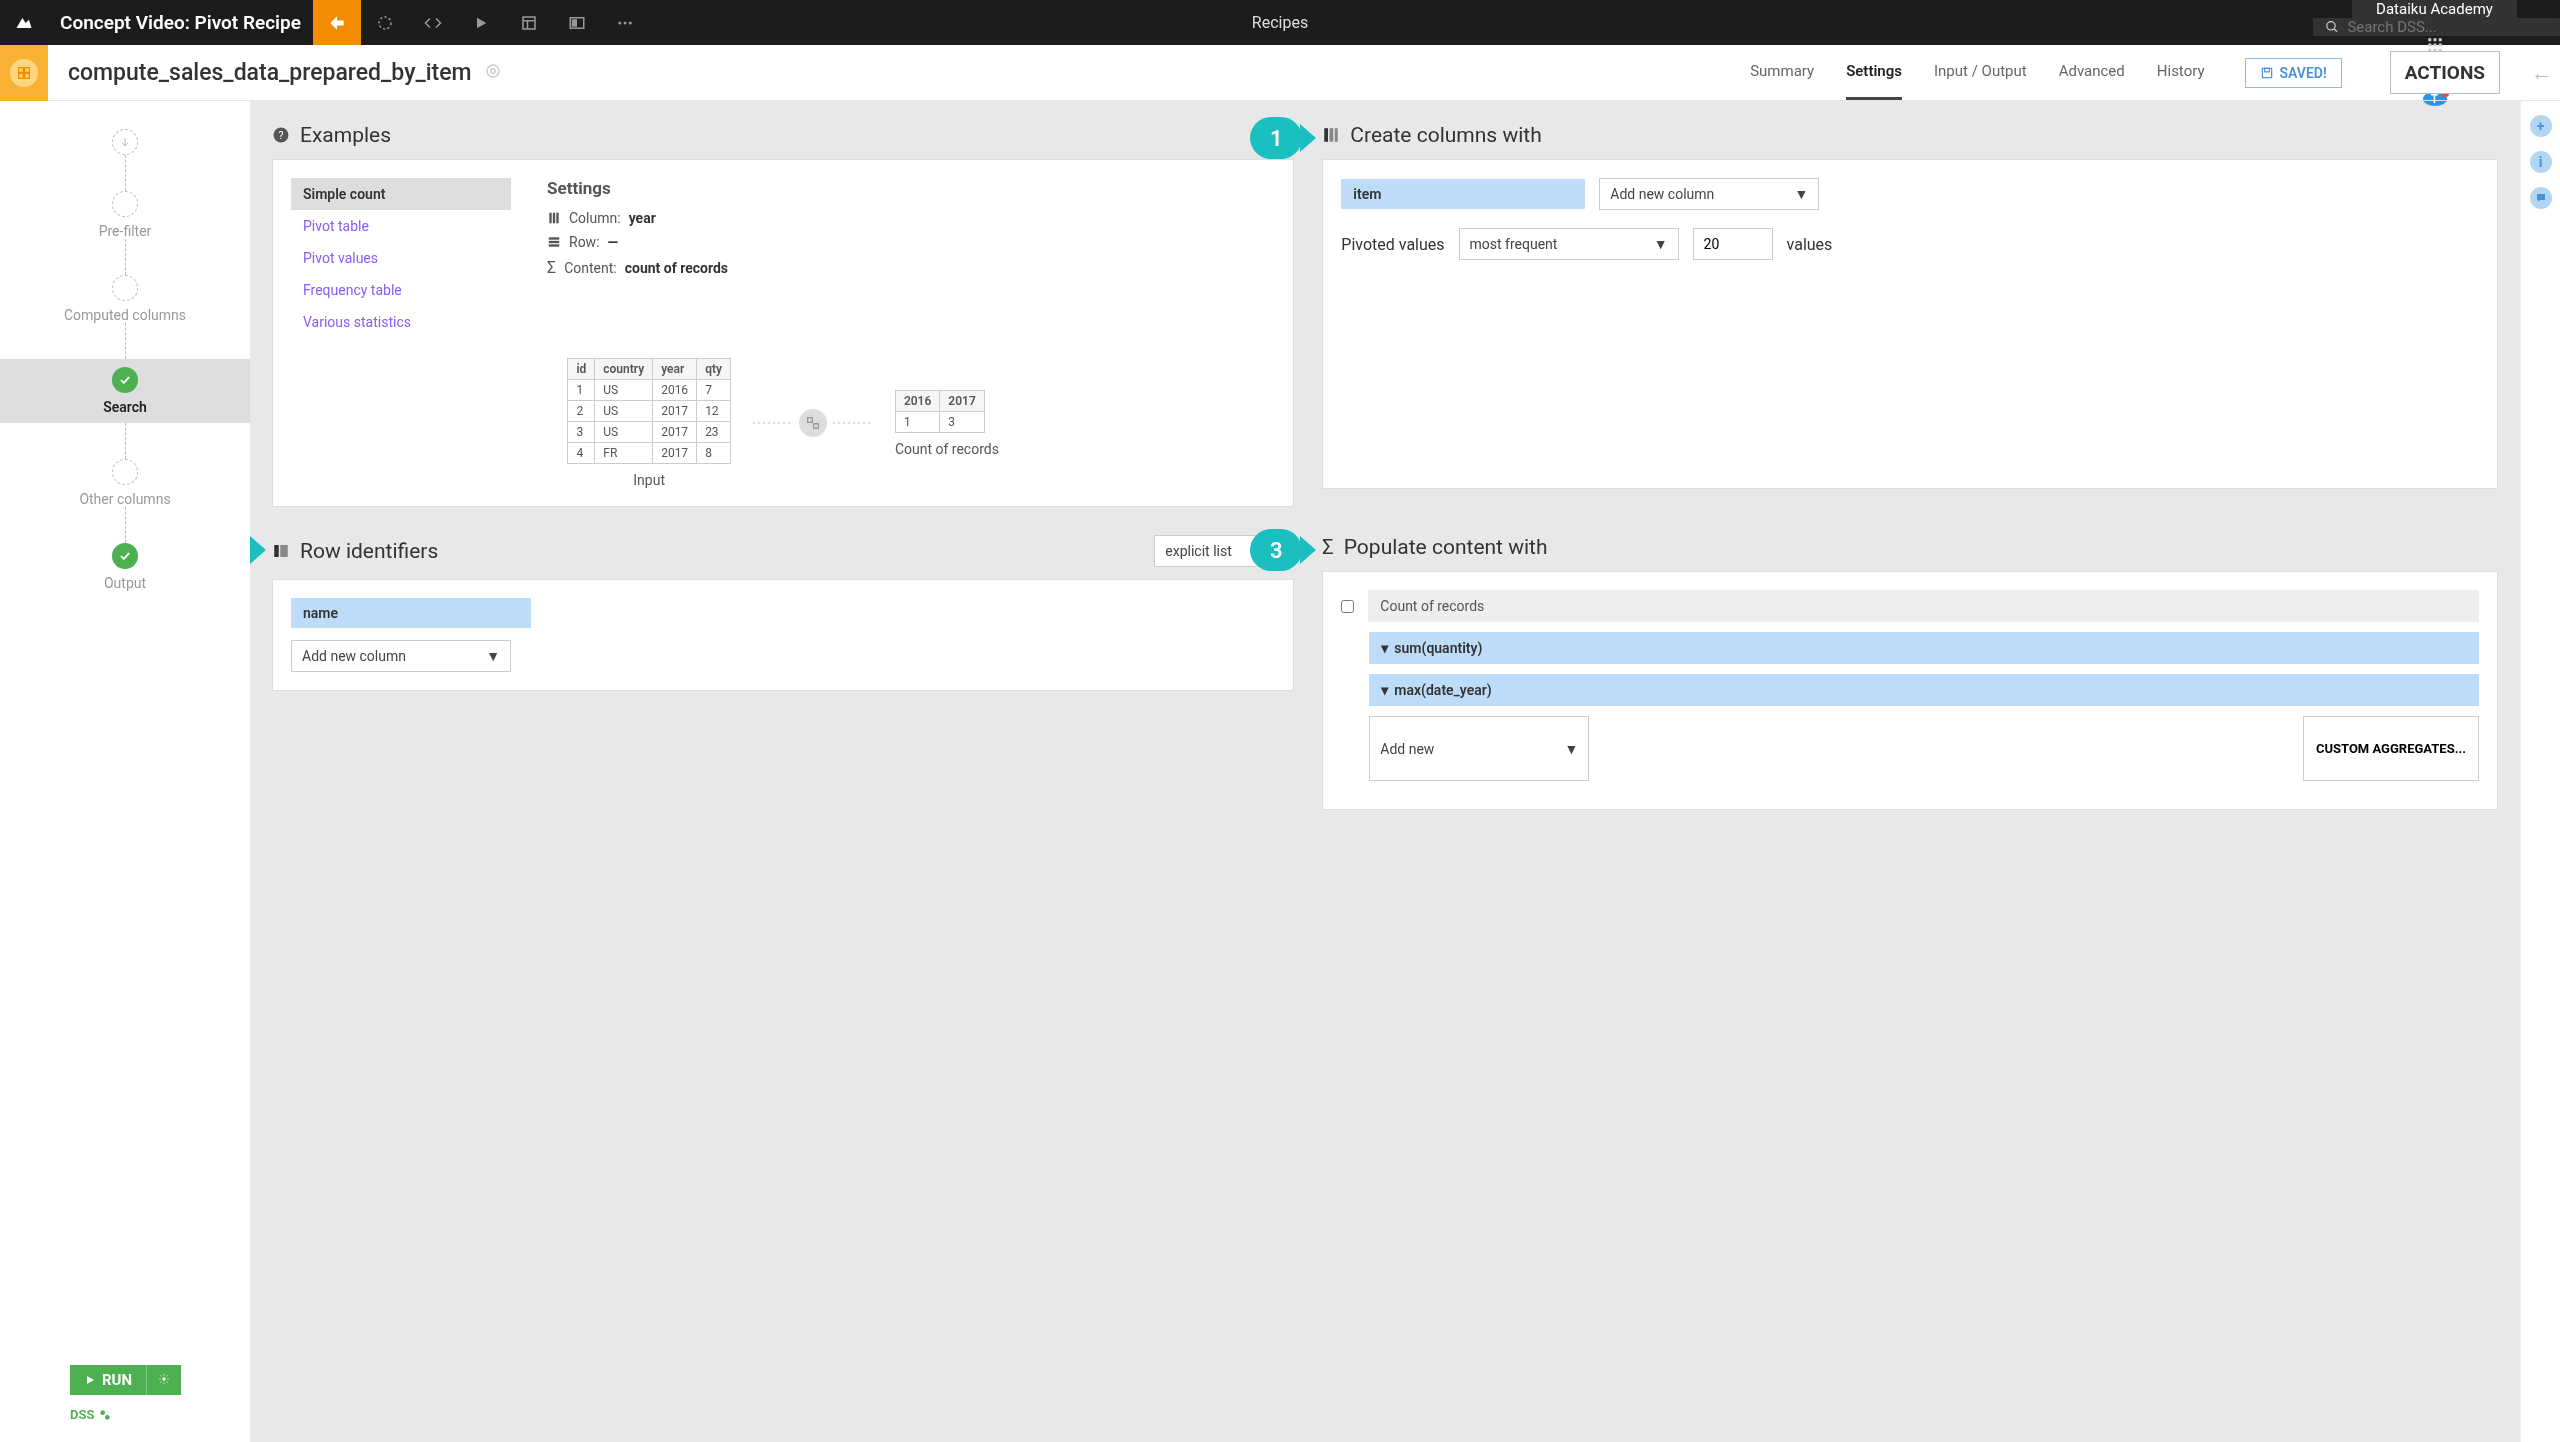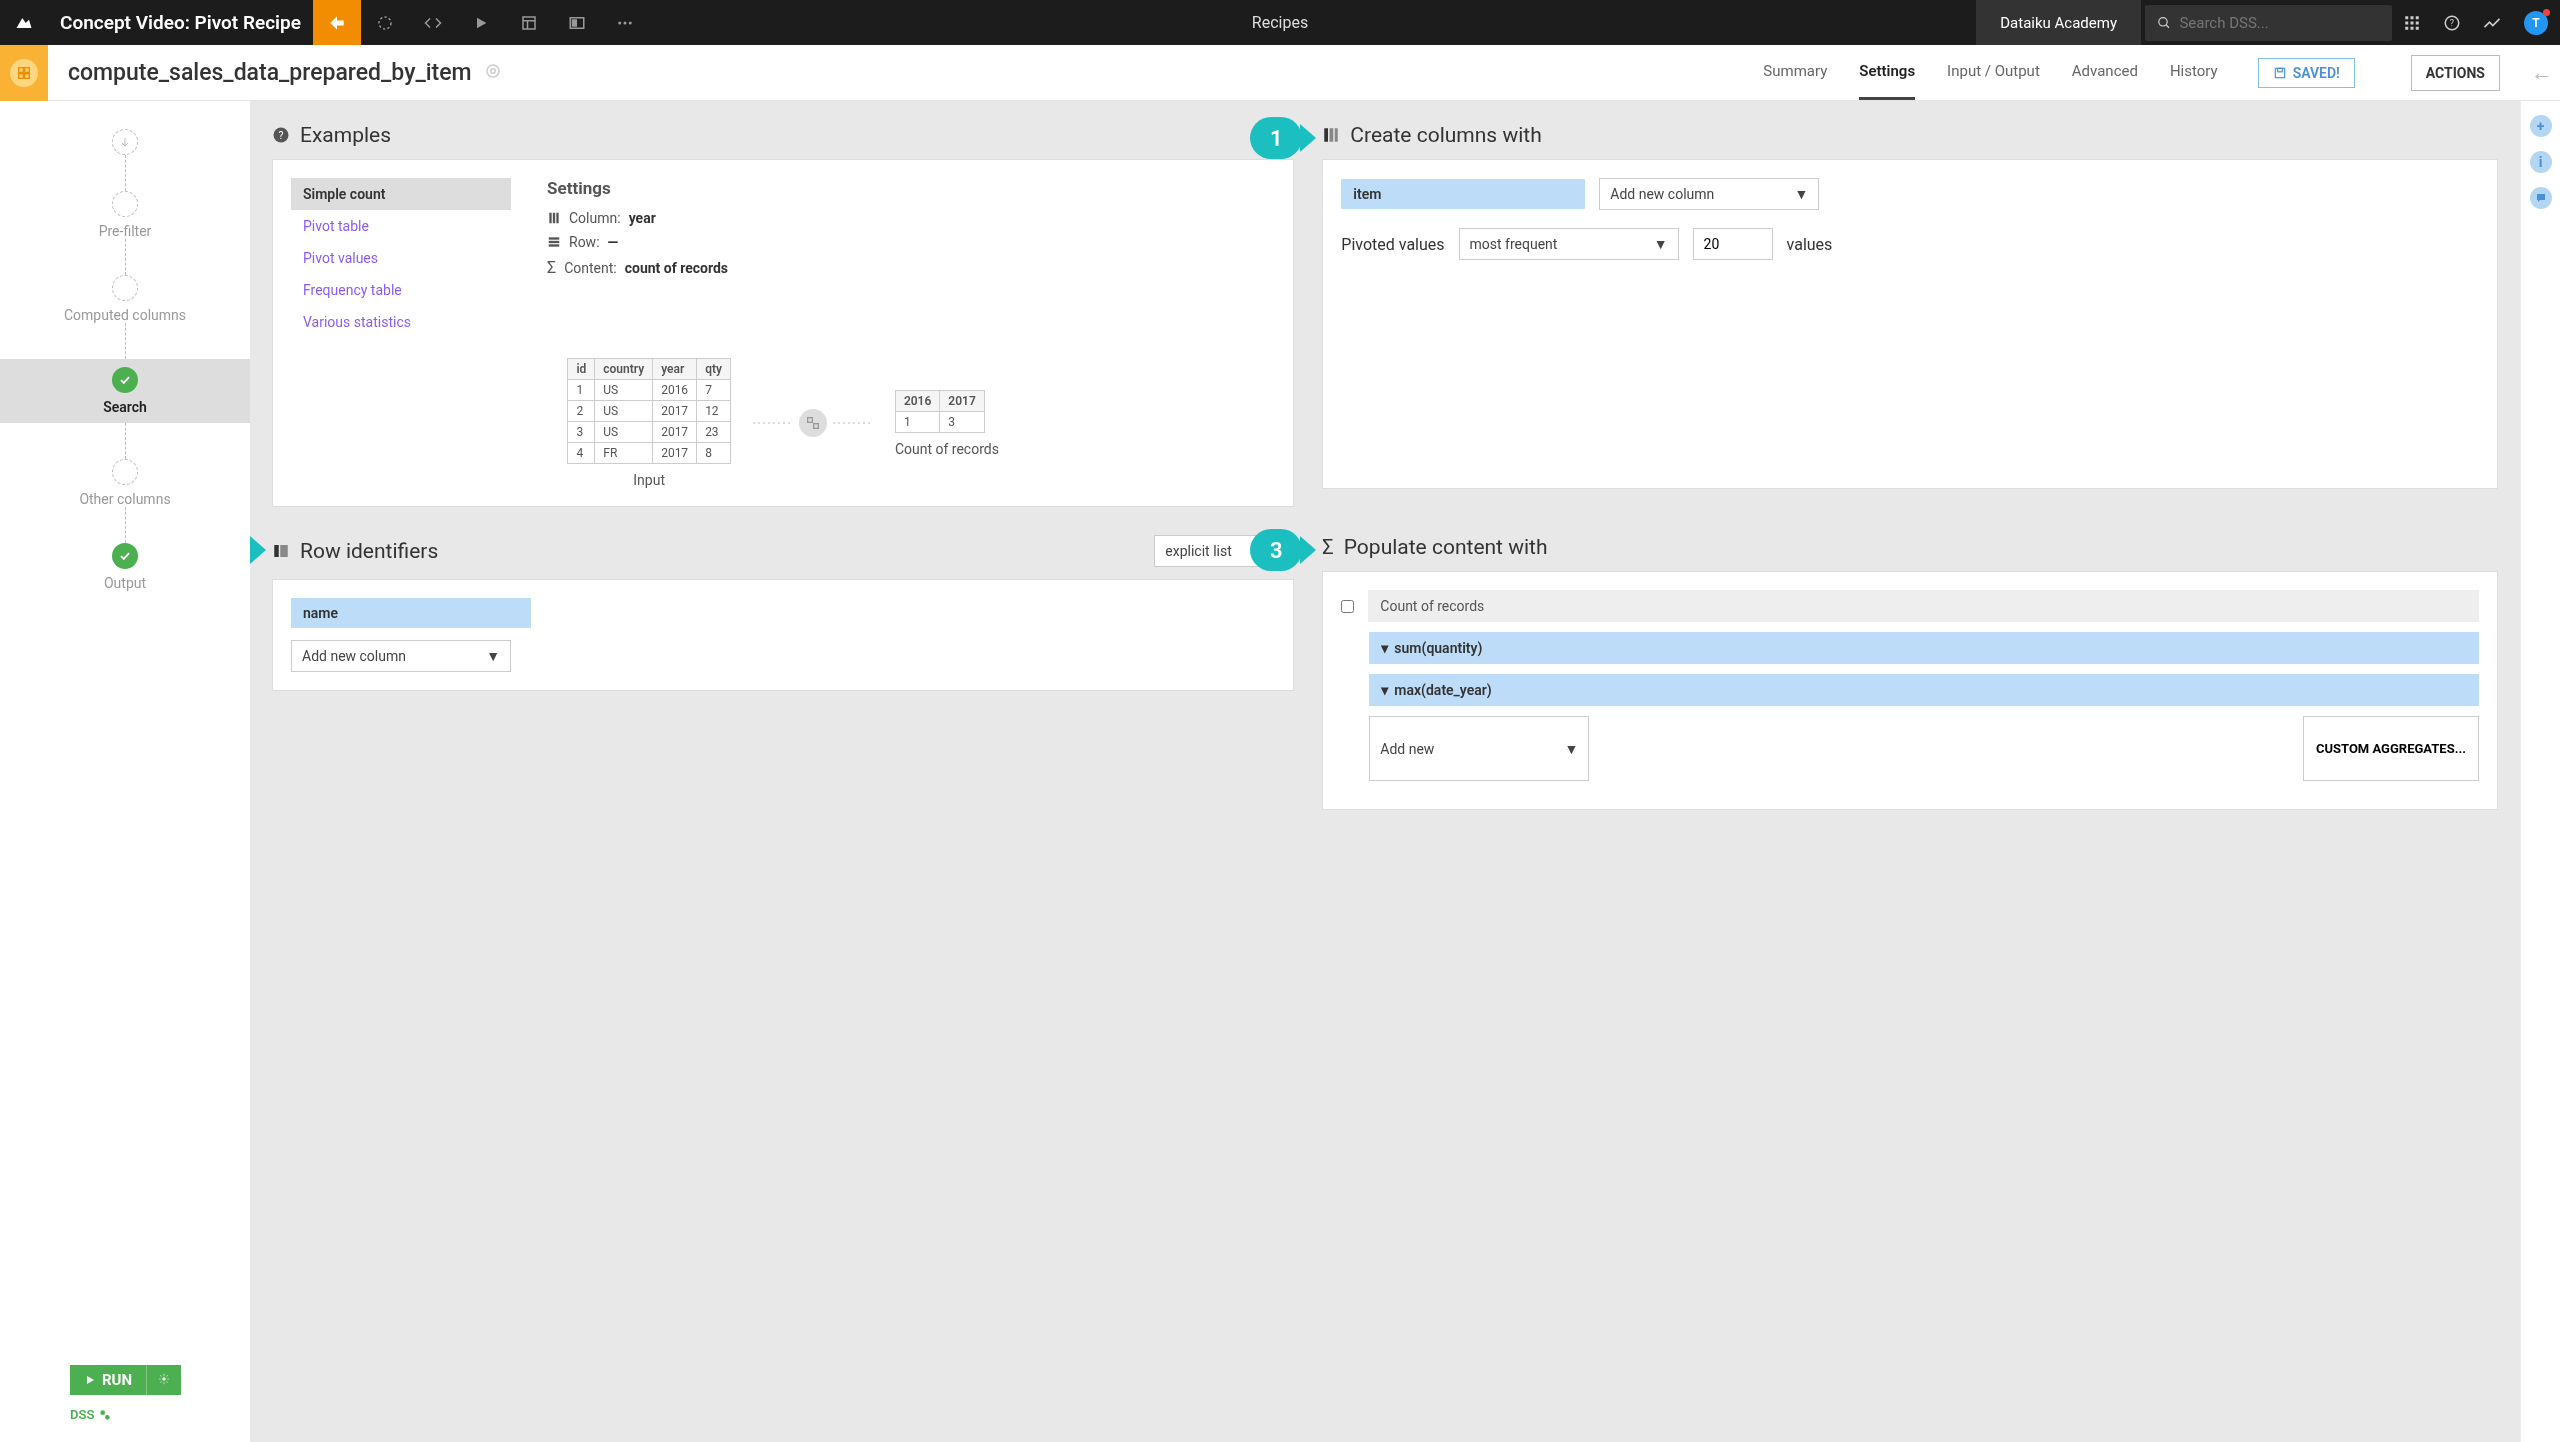--- a/index.html
+++ b/index.html
@@ -5,39 +5,39 @@
 * { margin: 0; padding: 0; box-sizing: border-box; font-family: -apple-system, BlinkMacSystemFont, "Segoe UI", Roboto, sans-serif; }
 body { background: #fff; color: #333; font-size: 14px; overflow: hidden; }
 
 
 .topbar { background: #1c1c1c; height: 45px; display: flex; align-items: center; color: #fff; position: relative; }
 .topbar .bird { width: 48px; display: flex; justify-content: center; align-items: center; }
 .topbar .title { font-size: 19px; font-weight: 600; padding: 0 12px; }
 .topbar .orange { background: #f28c00; width: 48px; height: 45px; display: flex; justify-content: center; align-items: center; }
 .topbar .icon-slot { width: 48px; height: 45px; display: flex; justify-content: center; align-items: center; color: #999; cursor: pointer; }
 .topbar .recipes { position: absolute; left: 50%; transform: translateX(-50%); font-size: 16px; color: #ddd; }
-.topbar .right { margin-left: auto; display: flex; align-items: center; height: 100%; }
+.topbar .right { margin-left: auto; display: flex; align-items: center; height: 100%; flex-direction: column; }
 .topbar .academy { background: #333; padding: 0 24px; height: 100%; display: flex; align-items: center; font-size: 15px; }
 .topbar .search { background: #333; margin-left: 4px; height: 36px; display: flex; align-items: center; padding: 0 12px; border-radius: 2px; min-width: 200px; }
 .topbar .search input { background: transparent; border: none; color: #ccc; font-size: 15px; margin-left: 8px; outline: none; width: 100%; }
 .topbar .right-icon { width: 40px; display: flex; justify-content: center; align-items: center; color: #ccc; cursor: pointer; }
 .topbar .avatar { width: 24px; height: 24px; border-radius: 50%; background: #2196f3; position: relative; margin: 0 12px; display:flex;align-items:center;justify-content:center;color:#fff;font-size:12px;font-weight:600;}
 .topbar .avatar::after { content: ''; position: absolute; top: -2px; right: -2px; width: 7px; height: 7px; background: #f44336; border-radius: 50%; }
 
 
 .header { display: flex; align-items: center; height: 56px; border-bottom: 1px solid #e5e5e5; position: relative; }
 .header .badge { width: 48px; height: 56px; background: #f9b233; display: flex; justify-content: center; align-items: center; }
 .header .badge-inner { width: 28px; height: 28px; border-radius: 50%; background: #fcd77f; display:flex;align-items:center;justify-content:center; }
 .header .name { font-size: 23px; font-weight: 500; margin-left: 20px; color: #333; }
 .header .target-icon { margin-left: 12px; color: #ccc; }
 .header .tabs { margin-left: auto; display: flex; gap: 32px; padding-right: 24px; align-items:center; height:100%; }
 .header .tab { color: #666; font-size: 15px; height: 100%; display:flex; align-items:center; cursor:pointer; border-bottom: 3px solid transparent; }
 .header .tab.active { color: #222; font-weight: 600; border-bottom-color: #444; }
 .header .saved-btn { border: 1px solid #81c0e8; color: #4a90d9; padding: 6px 14px; font-size: 14px; font-weight: 600; background:#fff; margin-left: 8px; display:flex; align-items:center; gap:6px;}
-.header .actions-btn { border: 1px solid #bbb; color: #333; padding: 9px 14px; font-size: 14px; font-weight: 700; background:#fff; margin-left: 24px;}
+.header .actions-btn { border: 1px solid #bbb; color: #333; padding: 9px 14px; font-size: 19px; font-weight: 700; background:#fff; margin-left: 16px;}
 .header .chevron-back { width: 36px; display:flex; justify-content:center; color:#bbb; font-size:22px; cursor:pointer;}
 
 
 .body { display: flex; height: calc(100vh - 101px); }
 
 
 .pipeline { width: 250px; background: #fff; position: relative; }
 .pipeline-inner { padding-top: 28px; display:flex; flex-direction:column; align-items:center;}
 .step { display:flex; flex-direction:column; align-items:center; position:relative;}
 .step .node { width: 26px; height: 26px; border-radius: 50%; border: 1px dashed #bbb; background:#fff; display:flex; align-items:center; justify-content:center; z-index:2;}

